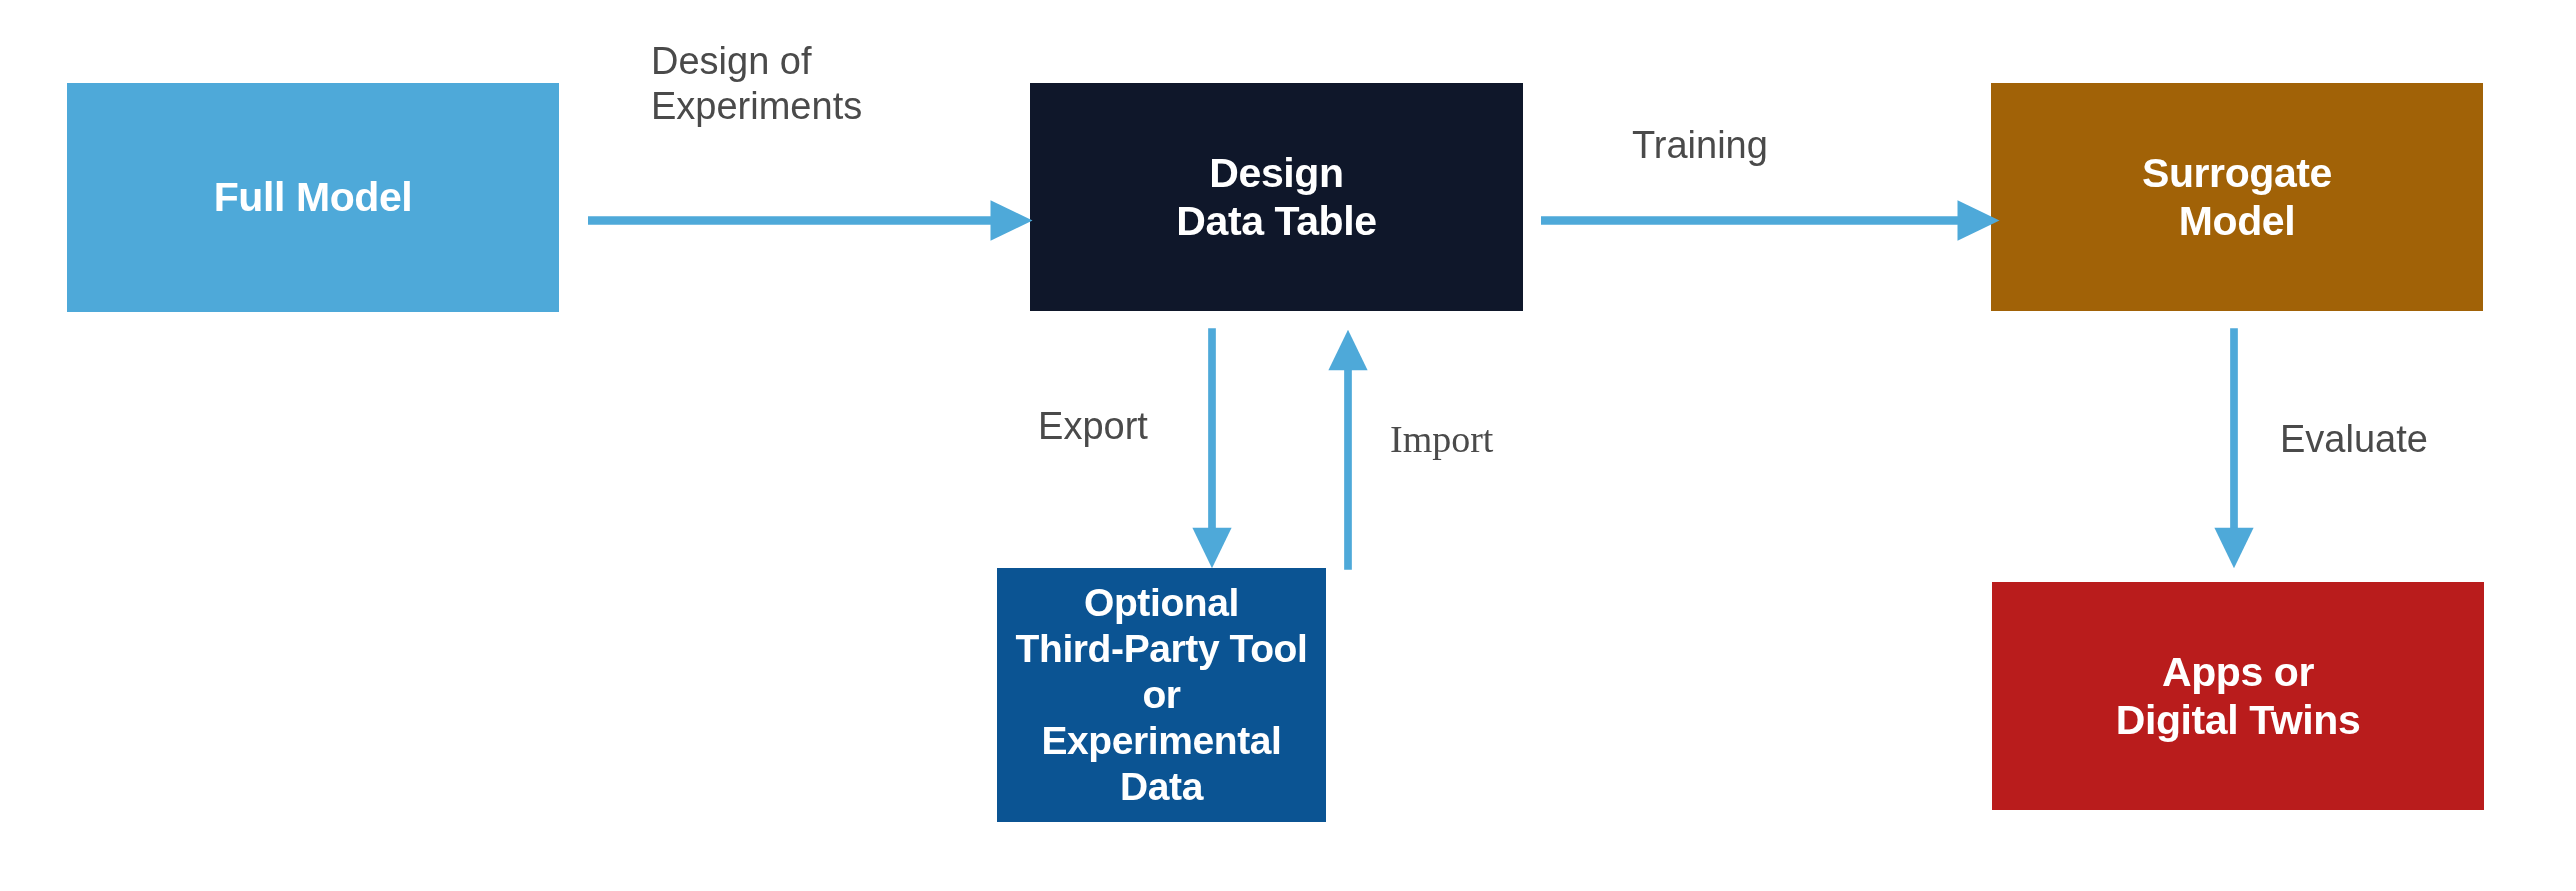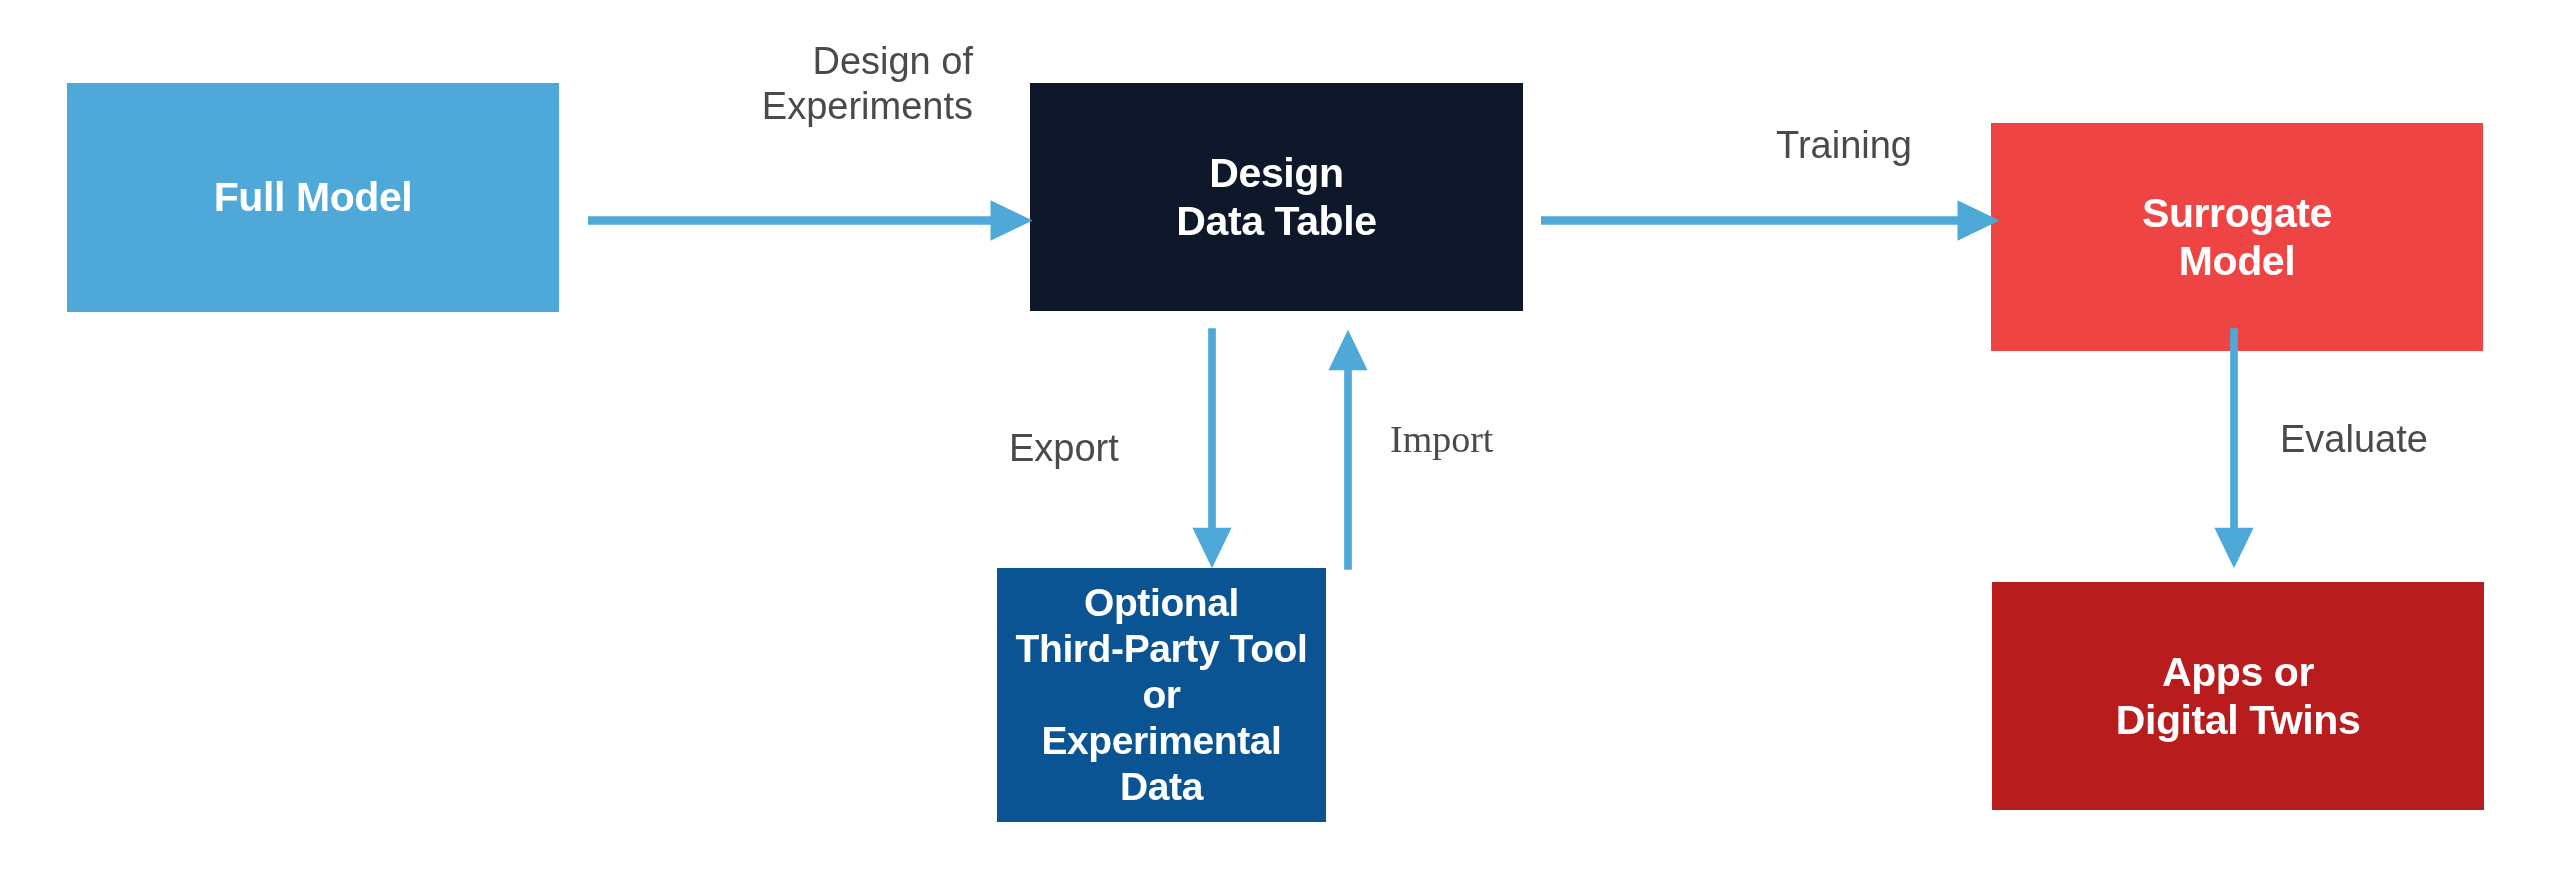--- a/index.html
+++ b/index.html
@@ -31,21 +31,21 @@
   }
   .node .node-text { white-space: pre-line; }
 
   .edge-label {
     position: absolute;
     color: #4a4a4a;
     font-size: 38px;
     line-height: 1.18;
     font-weight: normal;
     white-space: pre-line;
-    text-align: right;
+    text-align: left;
   }
   .edge-label.left-align { text-align: left; }
 
   .arrow-svg {
     position: absolute;
     overflow: visible;
   }
 </style>
 </head>
 <body>
@@ -54,21 +54,21 @@
 
   <div class="node" style="left:67px; top:83px; width:492px; height:229px; background:#4ea9d9;">
     <span class="node-text">Full Model</span>
   </div>
 
   <div class="node" style="left:1030px; top:83px; width:493px; height:228px; background:#0f172a;">
     <span class="node-text">Design
 Data Table</span>
   </div>
 
-  <div class="node" style="left:1991px; top:83px; width:492px; height:228px; background:#ef4444;margin-top:40px;">
+  <div class="node" style="left:1991px; top:83px; width:492px; height:228px; background:#a16207;">
     <span class="node-text">Surrogate
 Model</span>
   </div>
 
   <div class="node" style="left:997px; top:568px; width:329px; height:254px; background:#0b5493; font-size:39px;">
     <span class="node-text">Optional
 Third-Party Tool or
 Experimental Data</span>
   </div>
 
@@ -87,21 +87,21 @@
   <svg class="arrow-svg" style="left:1541px; top:189px; width:462px; height:63px;" viewBox="0 0 660 90">
     <line x1="0" y1="45" x2="600" y2="45" stroke="#4ea9d9" stroke-width="12"></line>
     <polygon points="595,16 655,45 595,74" fill="#4ea9d9"></polygon>
   </svg>
   <div class="edge-label" style="left:1632px; top:123px; width:280px;">Training</div>
 
   <svg class="arrow-svg" style="left:1184px; top:328px; width:56px; height:242px;" viewBox="0 0 80 345">
     <line x1="40" y1="0" x2="40" y2="290" stroke="#4ea9d9" stroke-width="11"></line>
     <polygon points="12,285 68,285 40,343" fill="#4ea9d9"></polygon>
   </svg>
-  <div class="edge-label left-align" style="left:1009px; top:426px; width:168px; text-align:left;">Export</div>
+  <div class="edge-label left-align" style="left:1009px; top:404px; width:168px; text-align:center;">Export</div>
 
   <svg class="arrow-svg" style="left:1320px; top:328px; width:56px; height:242px;" viewBox="0 0 80 345">
     <line x1="40" y1="55" x2="40" y2="345" stroke="#4ea9d9" stroke-width="11"></line>
     <polygon points="12,60 68,60 40,2" fill="#4ea9d9"></polygon>
   </svg>
   <div class="edge-label left-align" style="left:1390px; top:417px; width:210px;font-family:Liberation Serif, serif;">Import</div>
 
   <svg class="arrow-svg" style="left:2206px; top:328px; width:56px; height:242px;" viewBox="0 0 80 345">
     <line x1="40" y1="0" x2="40" y2="290" stroke="#4ea9d9" stroke-width="11"></line>
     <polygon points="12,285 68,285 40,343" fill="#4ea9d9"></polygon>

